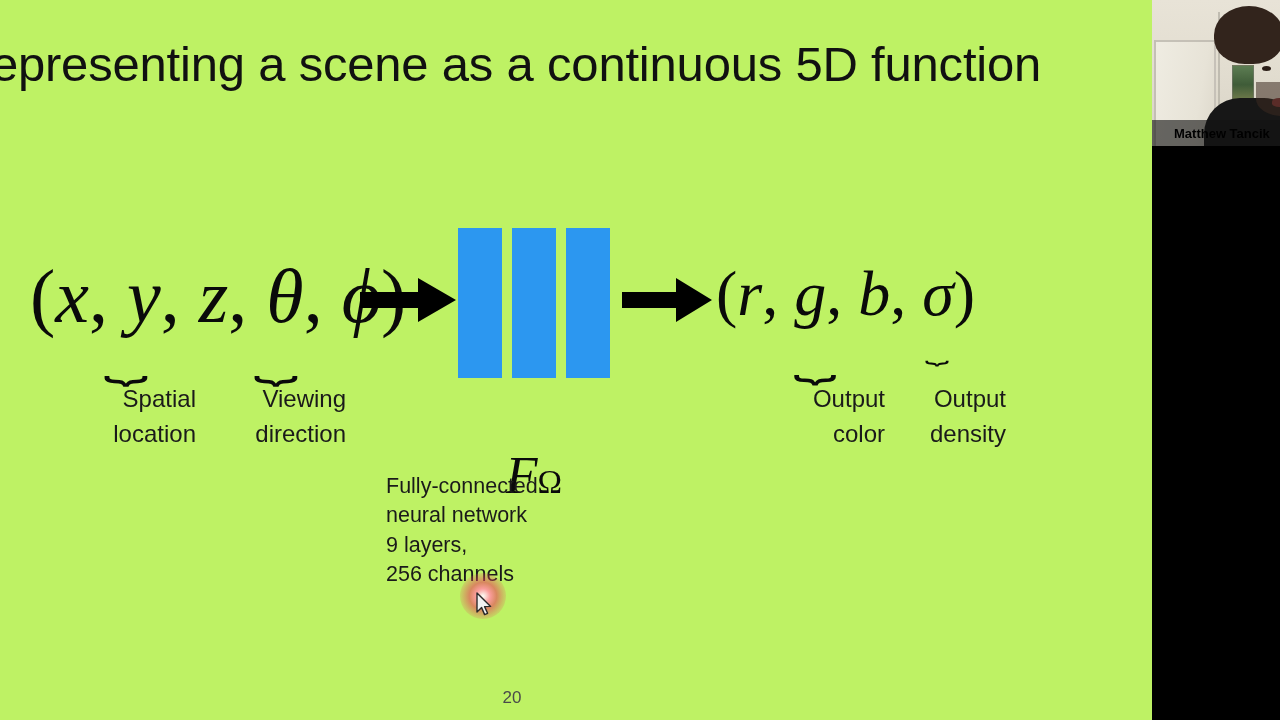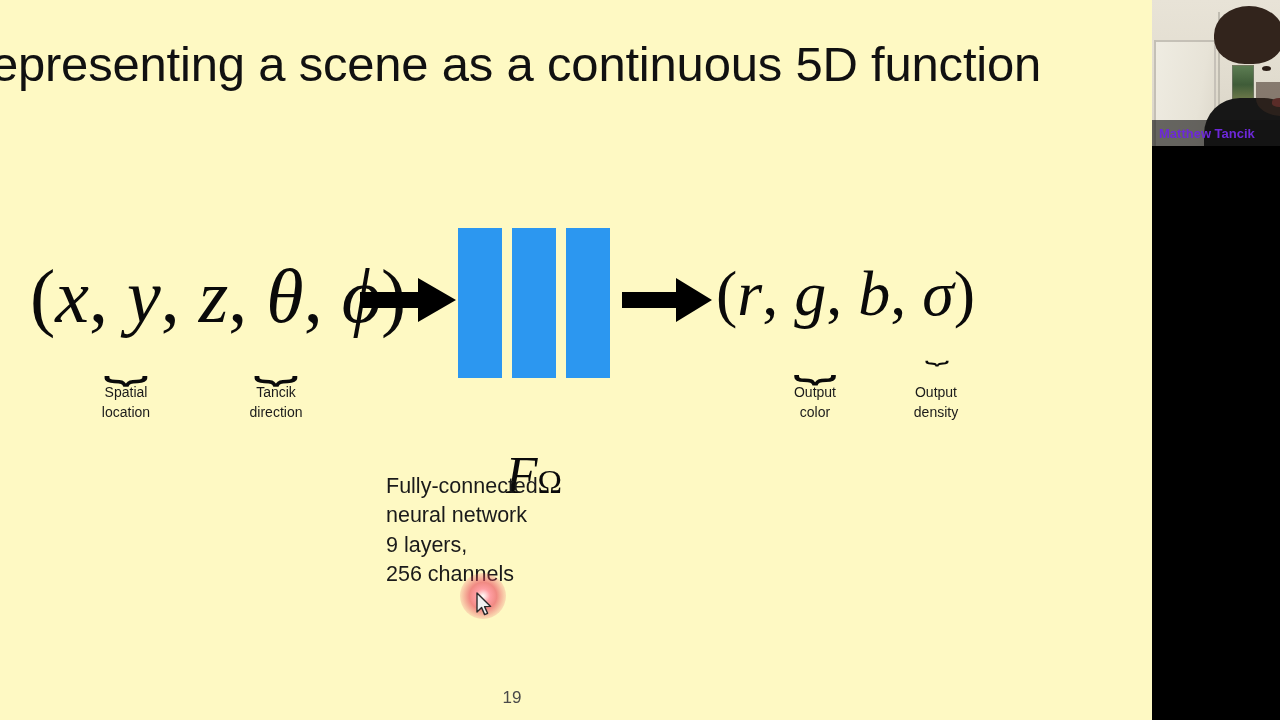--- a/index.html
+++ b/index.html
@@ -19,21 +19,21 @@
     height: 720px;
     background: #000000;
   }
 
   
   #slide {
     position: absolute;
     left: 0; top: 0;
     width: 1152px;
     height: 720px;
-    background: #fef9c3;
+    background: #bef264;
     overflow: hidden;
   }
 
   #slide-title {
     position: absolute;
     left: -34px;
     top: 36px;
     width: 1100px;
     text-align: center;
     font-family: "Liberation Sans", sans-serif;
@@ -75,24 +75,24 @@
     color: #0a0a0a;
     text-align: center;
     line-height: 1;
     transform: scaleY(0.62);
     transform-origin: top center;
   }
 
   .caption {
     position: absolute;
     font-family: "Liberation Sans", sans-serif;
-    font-size: 14px;
+    font-size: 24px;
     font-weight: 400;
     color: #1a1a1a;
-    text-align: center;
+    text-align: right;
     line-height: 1.45;
     white-space: pre-line;
   }
 
   
   .arrow { position: absolute; }
 
   
   #mlp { position: absolute; left: 458px; top: 228px; }
   .mlp-bar {
@@ -266,25 +266,25 @@
   #cam-namebar {
     position: absolute;
     left: 0; bottom: 0;
     width: 128px;
     height: 26px;
     background: rgba(20,20,20,0.62);
     display: flex;
     align-items: center;
   }
   #cam-name {
-    padding-left: 7px;
+    padding-left: 22px;
     font-family: "Liberation Sans", sans-serif;
     font-size: 13px;
     font-weight: 700;
-    color: #6d28d9;
+    color: #000000;
     white-space: nowrap;
   }
 </style>
 </head>
 <body>
 
 <div id="stage">
 
   <div id="slide">
 
@@ -292,21 +292,21 @@
 
     <div id="input-expr" class="mathrow">
       <span class="paren">(</span><span>x</span><span class="comma">, </span><span>y</span><span class="comma">, </span><span>z</span><span class="comma">, </span><span>θ</span><span class="comma">, </span><span>ϕ</span><span class="paren">)</span>
     </div>
 
     <div class="brace" style="left:62px; top:334px; width:128px; font-size:74px;">⏟</div>
     <div class="caption" style="left:56px; top:382px; width:140px;">Spatial
 location</div>
 
     <div class="brace" style="left:212px; top:334px; width:128px; font-size:74px;">⏟</div>
-    <div class="caption" style="left:206px; top:382px; width:140px;">Tancik
+    <div class="caption" style="left:206px; top:382px; width:140px;">Viewing
 direction</div>
 
     <svg class="arrow" style="left:360px; top:278px;" width="96" height="44" viewBox="0 0 96 44">
       <path d="M0,14 L58,14 L58,0 L96,22 L58,44 L58,30 L0,30 Z" fill="#000000"></path>
     </svg>
 
     <div id="mlp" style="width:152px; height:150px;">
       <div class="mlp-bar b0"></div>
       <div class="mlp-bar b1"></div>
       <div class="mlp-bar b2"></div>
@@ -330,21 +330,21 @@
     </div>
 
     <div class="brace" style="left:752px; top:334px; width:126px; font-size:72px;">⏟</div>
     <div class="caption" style="left:745px; top:382px; width:140px;">Output
 color</div>
 
     <div class="brace" style="left:904px; top:338px; width:66px; font-size:40px;">⏟</div>
     <div class="caption" style="left:866px; top:382px; width:140px;">Output
 density</div>
 
-    <div id="page-number">19</div>
+    <div id="page-number">20</div>
 
     <div id="click-ripple"></div>
     <svg id="mouse-cursor" viewBox="0 0 18 26">
       <path d="M1,1 L1,20 L5.6,15.6 L8.6,22.6 L11.6,21.3 L8.6,14.6 L14.6,14.4 Z" fill="#f2f2f2" stroke="#2a2a2a" stroke-width="1.4" stroke-linejoin="round"></path>
     </svg>
 
   </div>
 
   <div id="right-rail">
     <div id="webcam">

